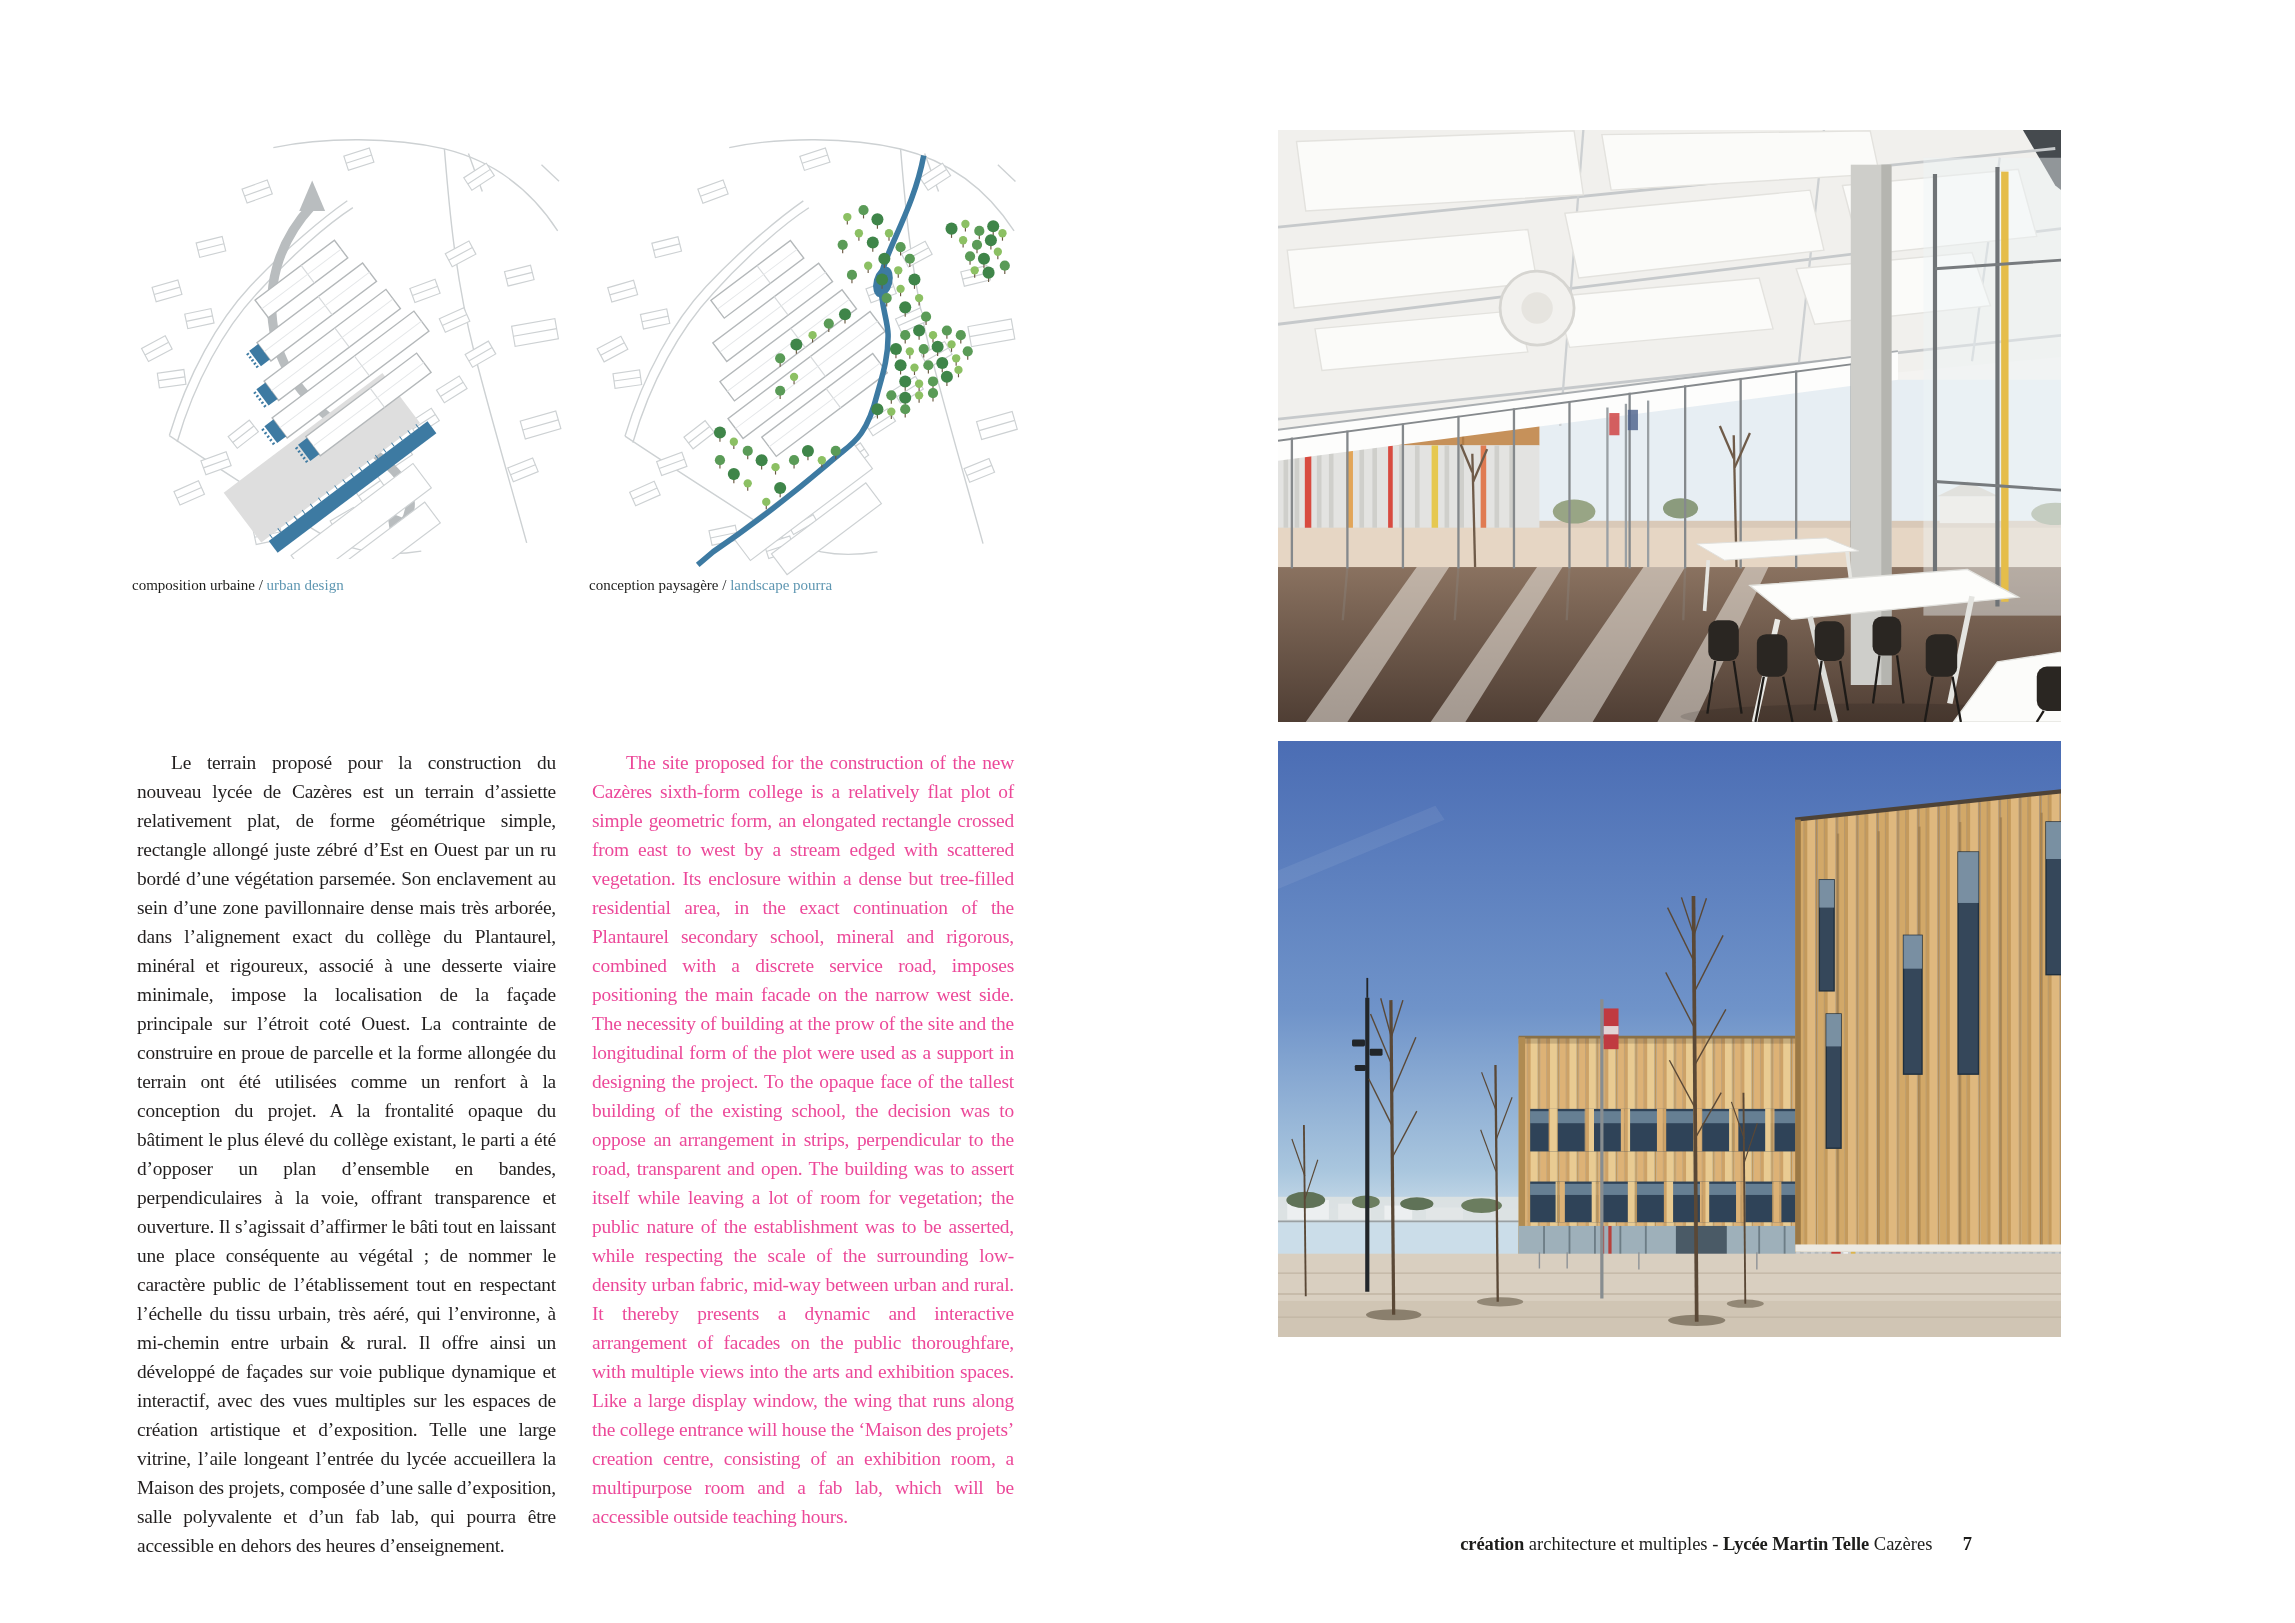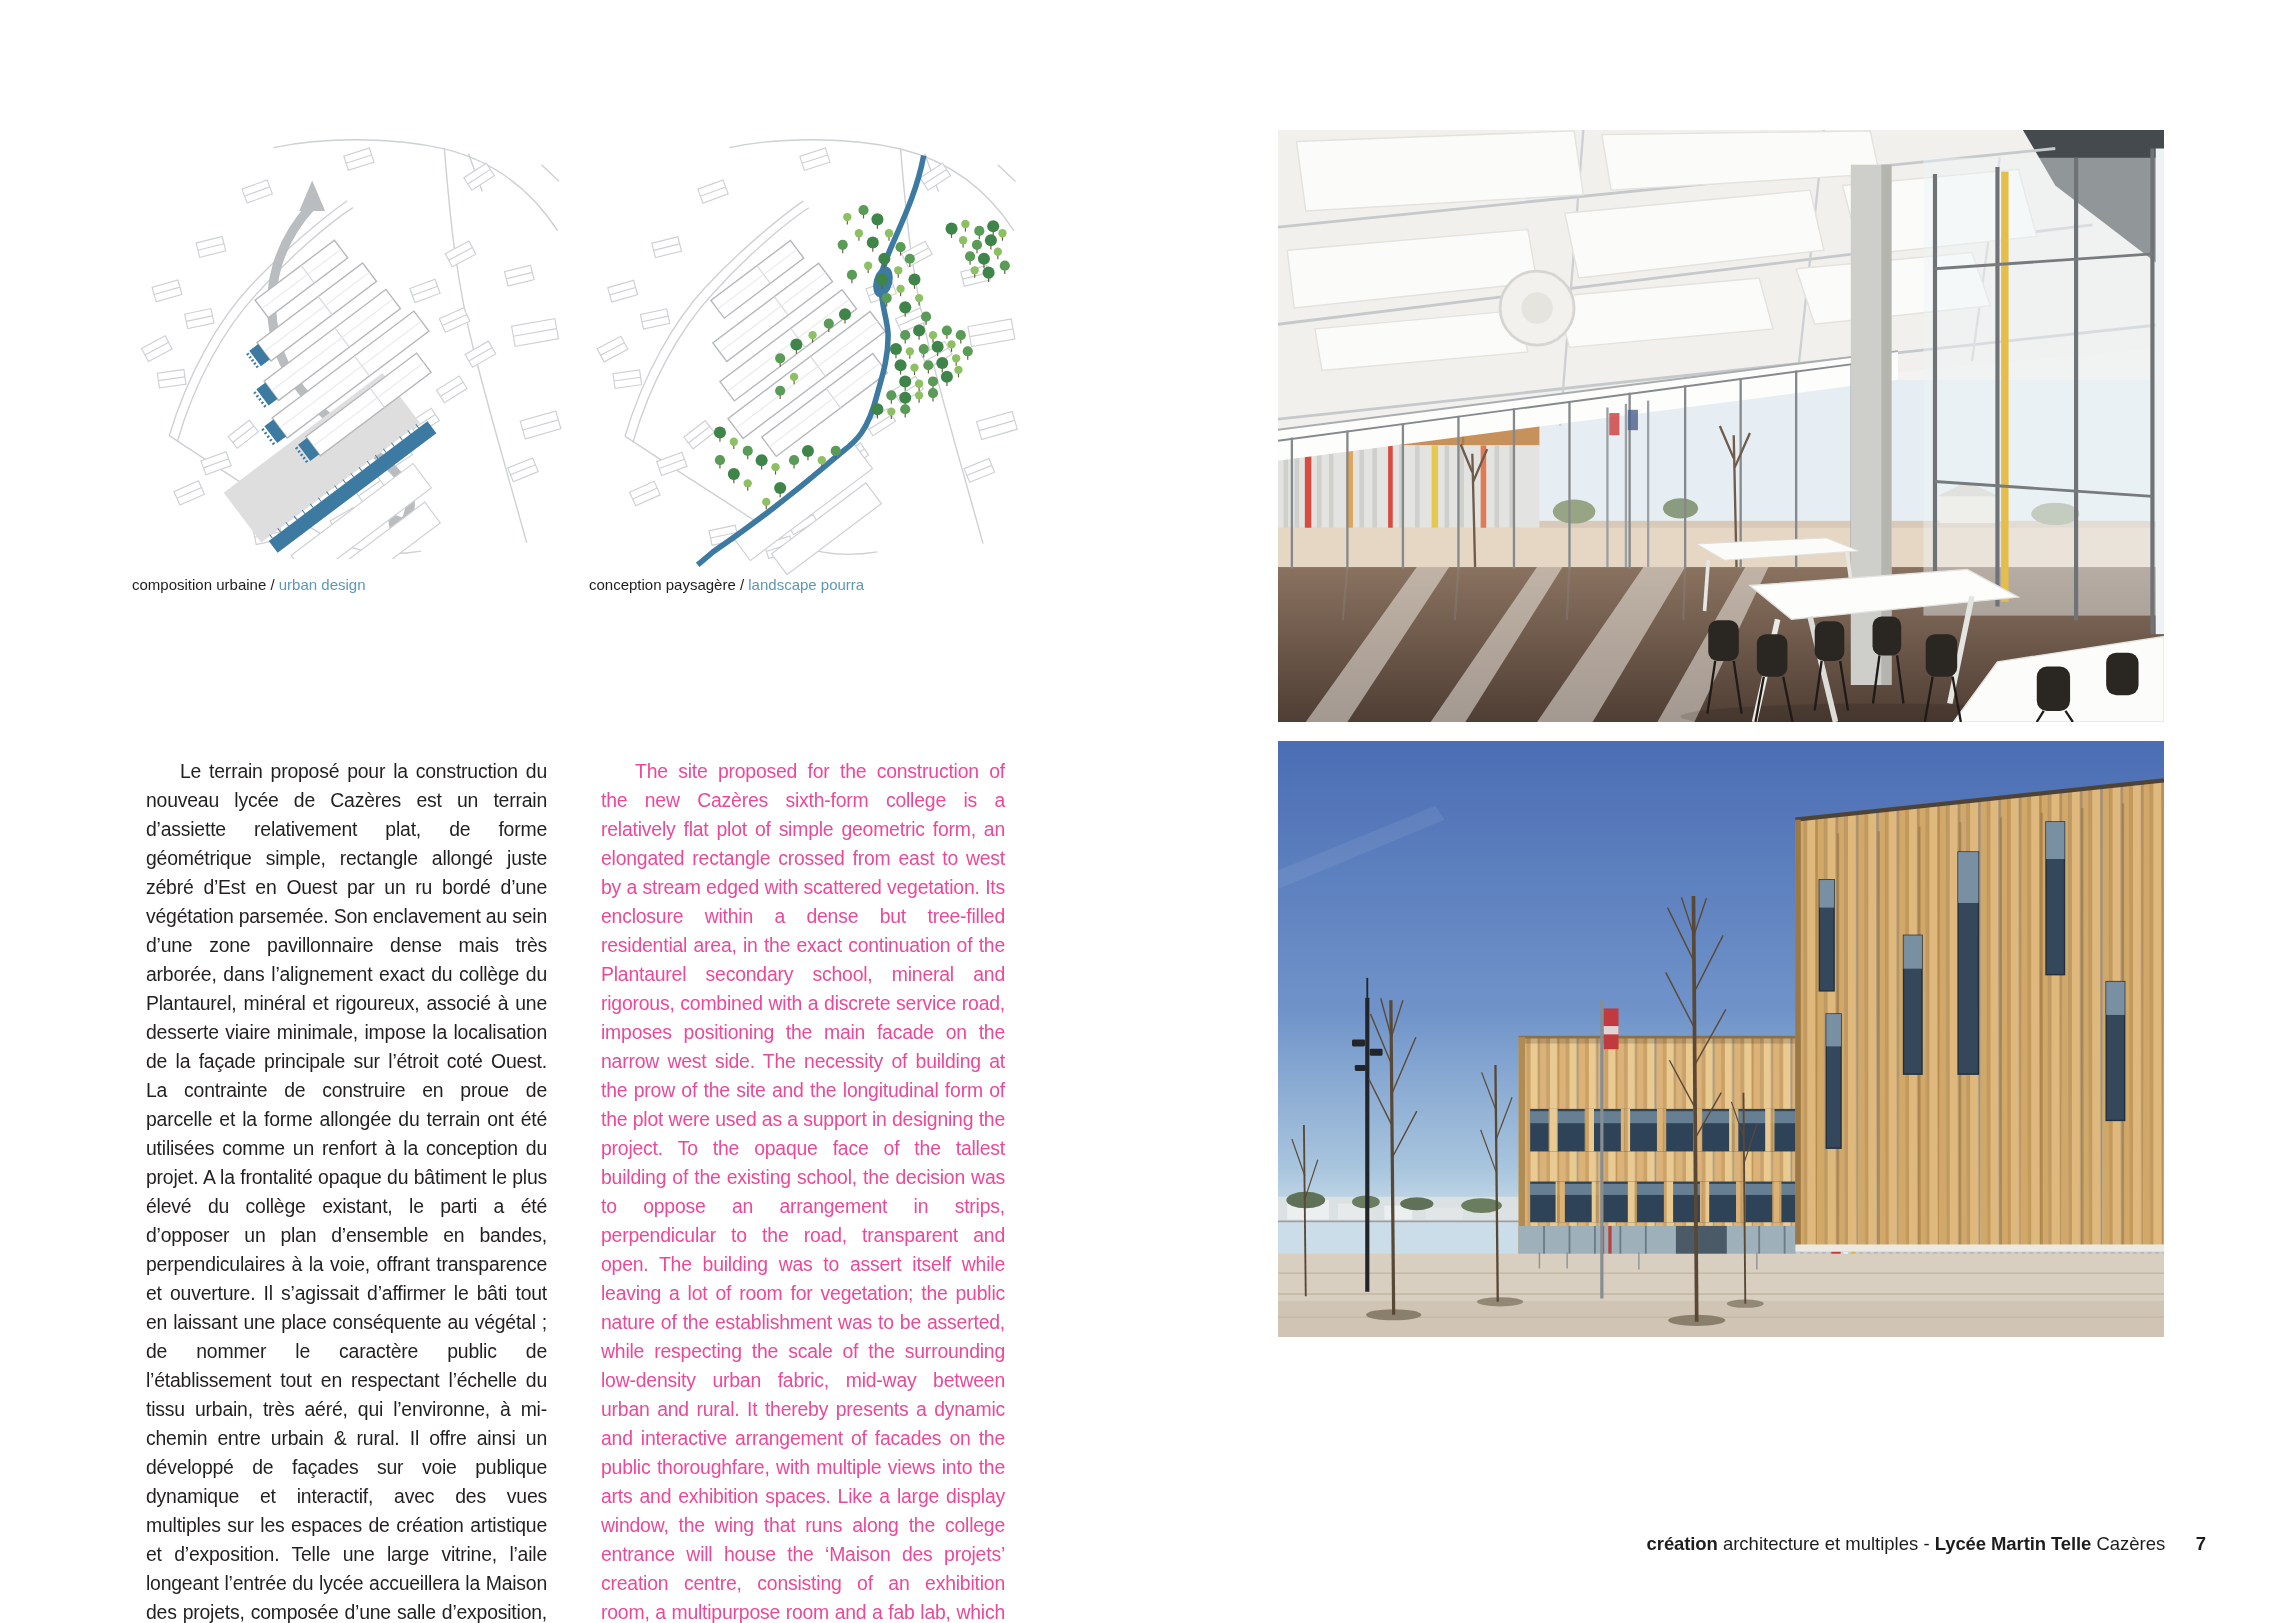--- a/index.html
+++ b/index.html
@@ -1,24 +1,24 @@
 <!DOCTYPE html>
 <html style="font-size:7.4px"><head>
 <meta charset="utf-8">
 <style>
   html,body{margin:0;padding:0;background:#fff;}
-  .spread{position:relative;width:2295px;height:1623px;background:#ffffff;
-          font-family:Liberation Sans, sans-serif;overflow:hidden;}
+  .spread{position:relative;width:2061px;height:1623px;background:#ffffff;
+          font-family:Liberation Serif, serif;overflow:hidden;}
   .diagram{position:absolute;}
   .caption{position:absolute;font-size:15px;line-height:18.5px;white-space:nowrap;}
   .cap-fr{color:#1d1d1b;}
   .cap-en{color:#5f97b2;}
   .photo{position:absolute;display:block;}
   .col{position:absolute;top:740px;text-align:justify;font-size:19.4px;line-height:29px;}
-  .col p{margin:17px;text-indent:34px;letter-spacing:-0.2px;}
+  .col p{margin:8px;text-indent:34px;letter-spacing:-0.2px;}
   .col-fr{left:129px;width:435px;color:#221f1f;}
   .col-en{left:584px;width:438px;color:#ec4899;}
   .footer{position:absolute;top:1533px;font-size:18.5px;line-height:22px;white-space:nowrap;color:#1d1d1b;}
   .footer-left{left:88px;}
   .footer-right{right:89px;}
   .b{font-weight:bold;letter-spacing:-0.1px;}
   .blue{color:#4d7d97;}
   .num-gap-r{display:inline-block;margin-right:30.5px;}
   .num-gap-l{display:inline-block;margin-left:30.5px;}
 </style>

